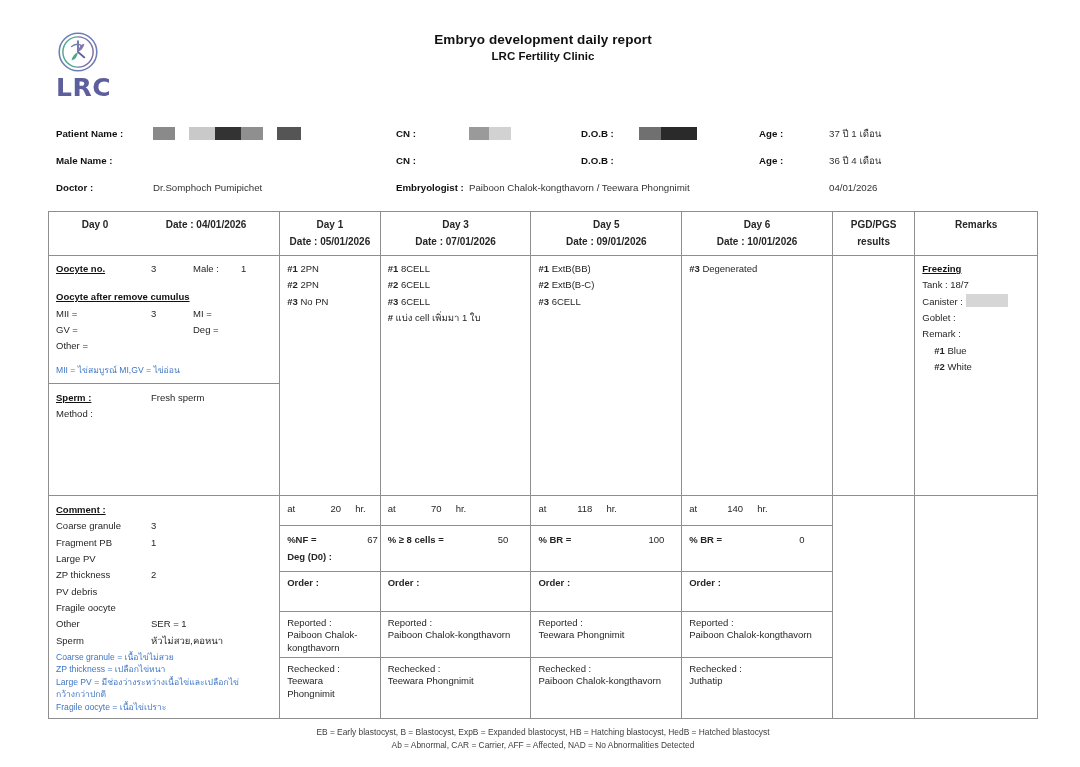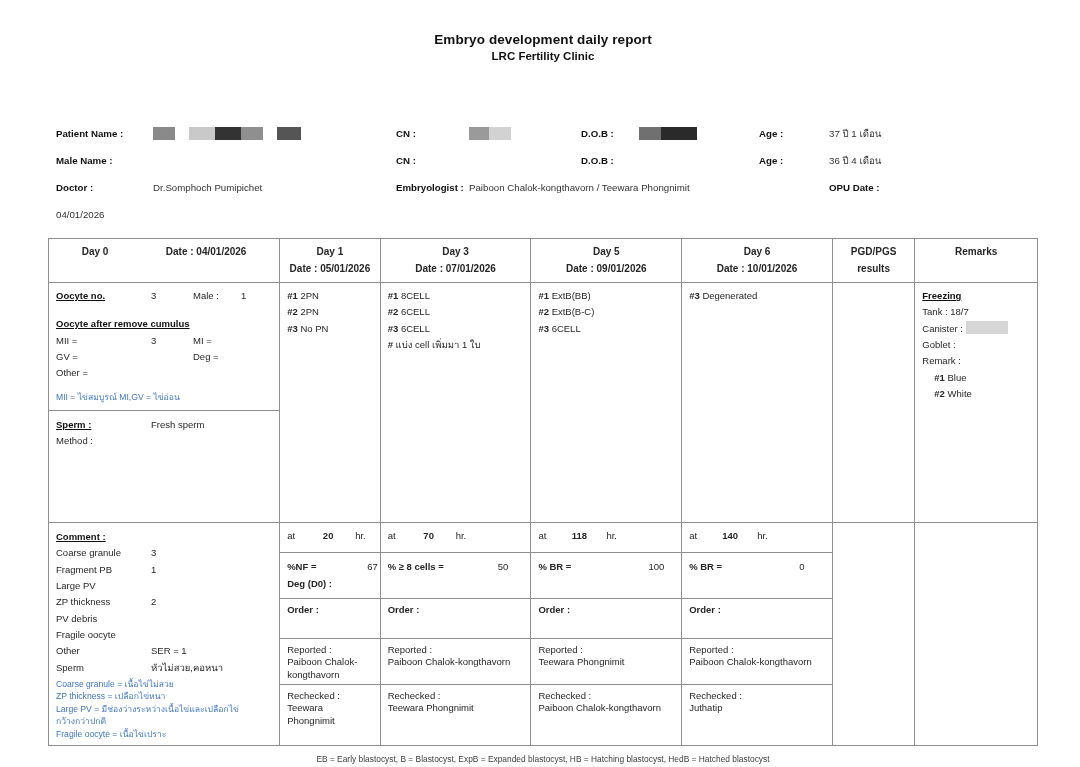--- a/index.html
+++ b/index.html
@@ -71,21 +71,21 @@
   .row-line { line-height: 1.72; }
   .bold { font-weight: 700; }
 
   .kv { display: flex; line-height: 1.72; }
   .kv .k { width: 95px; }
   .kv .k.narrow { width: 70px; }
   .kv .v { width: 42px; }
 
   .measure { display: flex; align-items: center; gap: 14px; line-height: 1.6; }
   .measure .m-at { width: 14px; }
-  .measure .m-num { min-width: 26px; text-align: center; font-weight: bold; }
+  .measure .m-num { min-width: 26px; text-align: right; }
 
   .pct { display: flex; align-items: flex-end; line-height: 1.9; gap: 36px; }
   .pct .p-lbl { font-weight: 700; min-width: 74px; }
   .pct .p-val { }
 
   .sig .s-lbl { font-weight: 400; }
   .sig .s-name { line-height: 1.45; }
 
   .nowrap { white-space: nowrap; }
 
@@ -94,20 +94,32 @@
 
   .d0-split { border-top: 1px solid #8e8e8e; margin: 7px -7px 0 -7px; padding: 6px 7px 0 7px; }
 </style>
 </head>
 <body>
 
 <div class="page">
 
   <div class="topbar">
 
+    <div class="logo-wrap">
+      <svg class="logo-mark" viewBox="0 0 48 48">
+        <circle cx="24" cy="24" r="20.5" fill="none" stroke="#6b7fb5" stroke-width="1.7"></circle>
+        <path d="M24 7.5 A16.5 16.5 0 0 1 24 40.5" fill="none" stroke="#7e6fa8" stroke-width="1.6"></path>
+        <path d="M24 40.5 A16.5 16.5 0 0 1 24 7.5" fill="none" stroke="#4fa98b" stroke-width="1.6"></path>
+        <path d="M24 12 L24 24 L31 30" fill="none" stroke="#5c5f9c" stroke-width="1.8" stroke-linecap="round"></path>
+        <path d="M17 18 Q24 13 29 18" fill="none" stroke="#6b7fb5" stroke-width="1.5" stroke-linecap="round"></path>
+        <path d="M24 24 Q18 27 17 33 Q23 32 24 24 Z" fill="#4fa98b"></path>
+        <path d="M24 24 Q30 21 31 15 Q25 16 24 24 Z" fill="#8a73ae"></path>
+      </svg>
+      <div class="logo-word">LRC</div>
+    </div>
 
     <div class="title-block">
       <div class="title-main">Embryo development daily report</div>
       <div class="title-sub">LRC Fertility Clinic</div>
     </div>
   </div>
 
   <div class="info">
 
     <div class="lbl">Patient Name :</div>
@@ -145,21 +157,20 @@
     <div class="val"></div>
     <div class="lbl">D.O.B :</div>
     <div class="val"></div>
     <div class="lbl">Age :</div>
     <div class="val">36 ปี 4 เดือน</div>
 
     <div class="lbl">Doctor :</div>
     <div class="val">Dr.Somphoch Pumipichet</div>
     <div class="lbl">Embryologist :</div>
     <div class="val nowrap" style="grid-column: span 4;">Paiboon Chalok-kongthavorn / Teewara Phongnimit</div>
-    <div class="lbl">OPU Date :</div>
     <div class="val">04/01/2026</div>
   </div>
 
   <table class="grid">
     <colgroup>
       <col style="width:230px">
         <col style="width:100px">
         <col style="width:150px">
       <col style="width:150px">
         <col style="width:150px">

